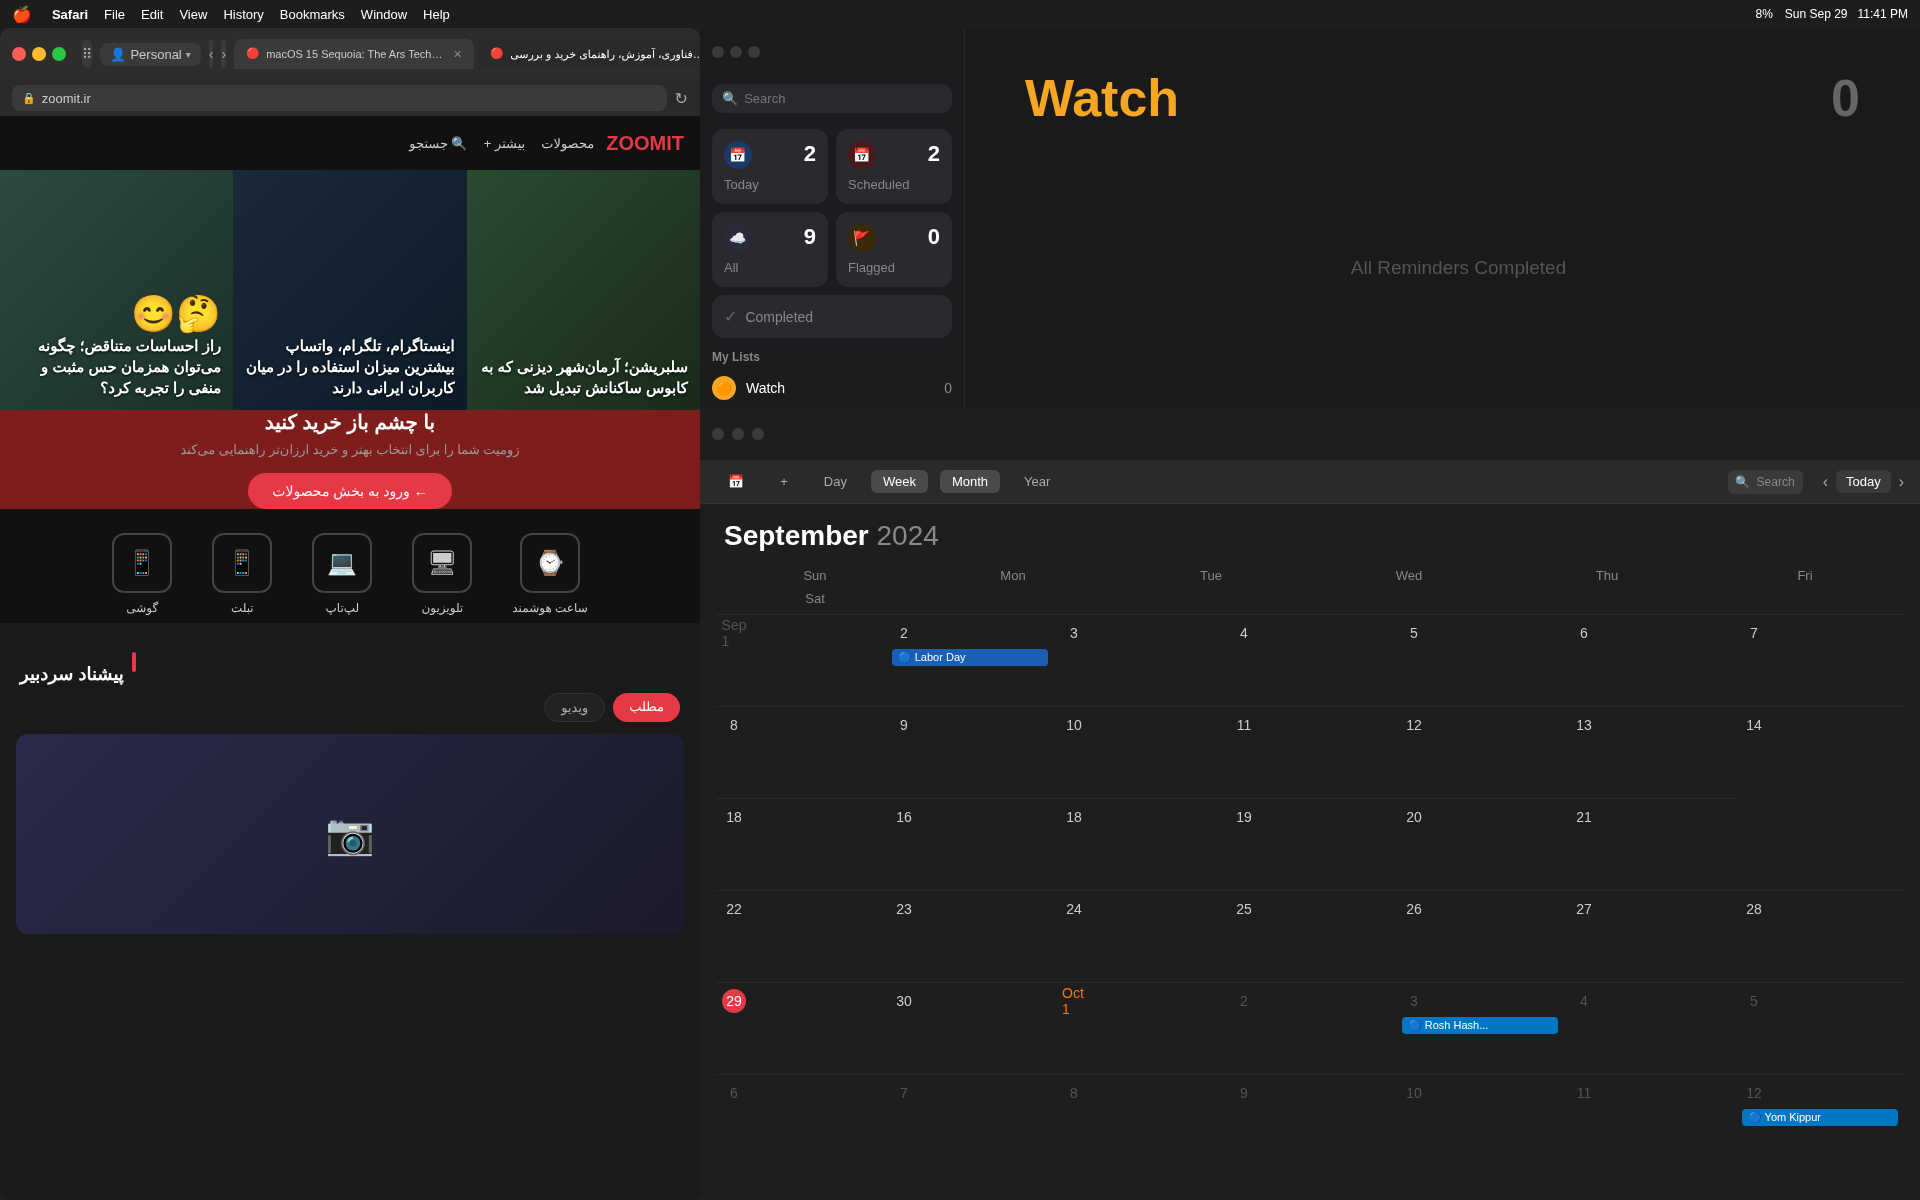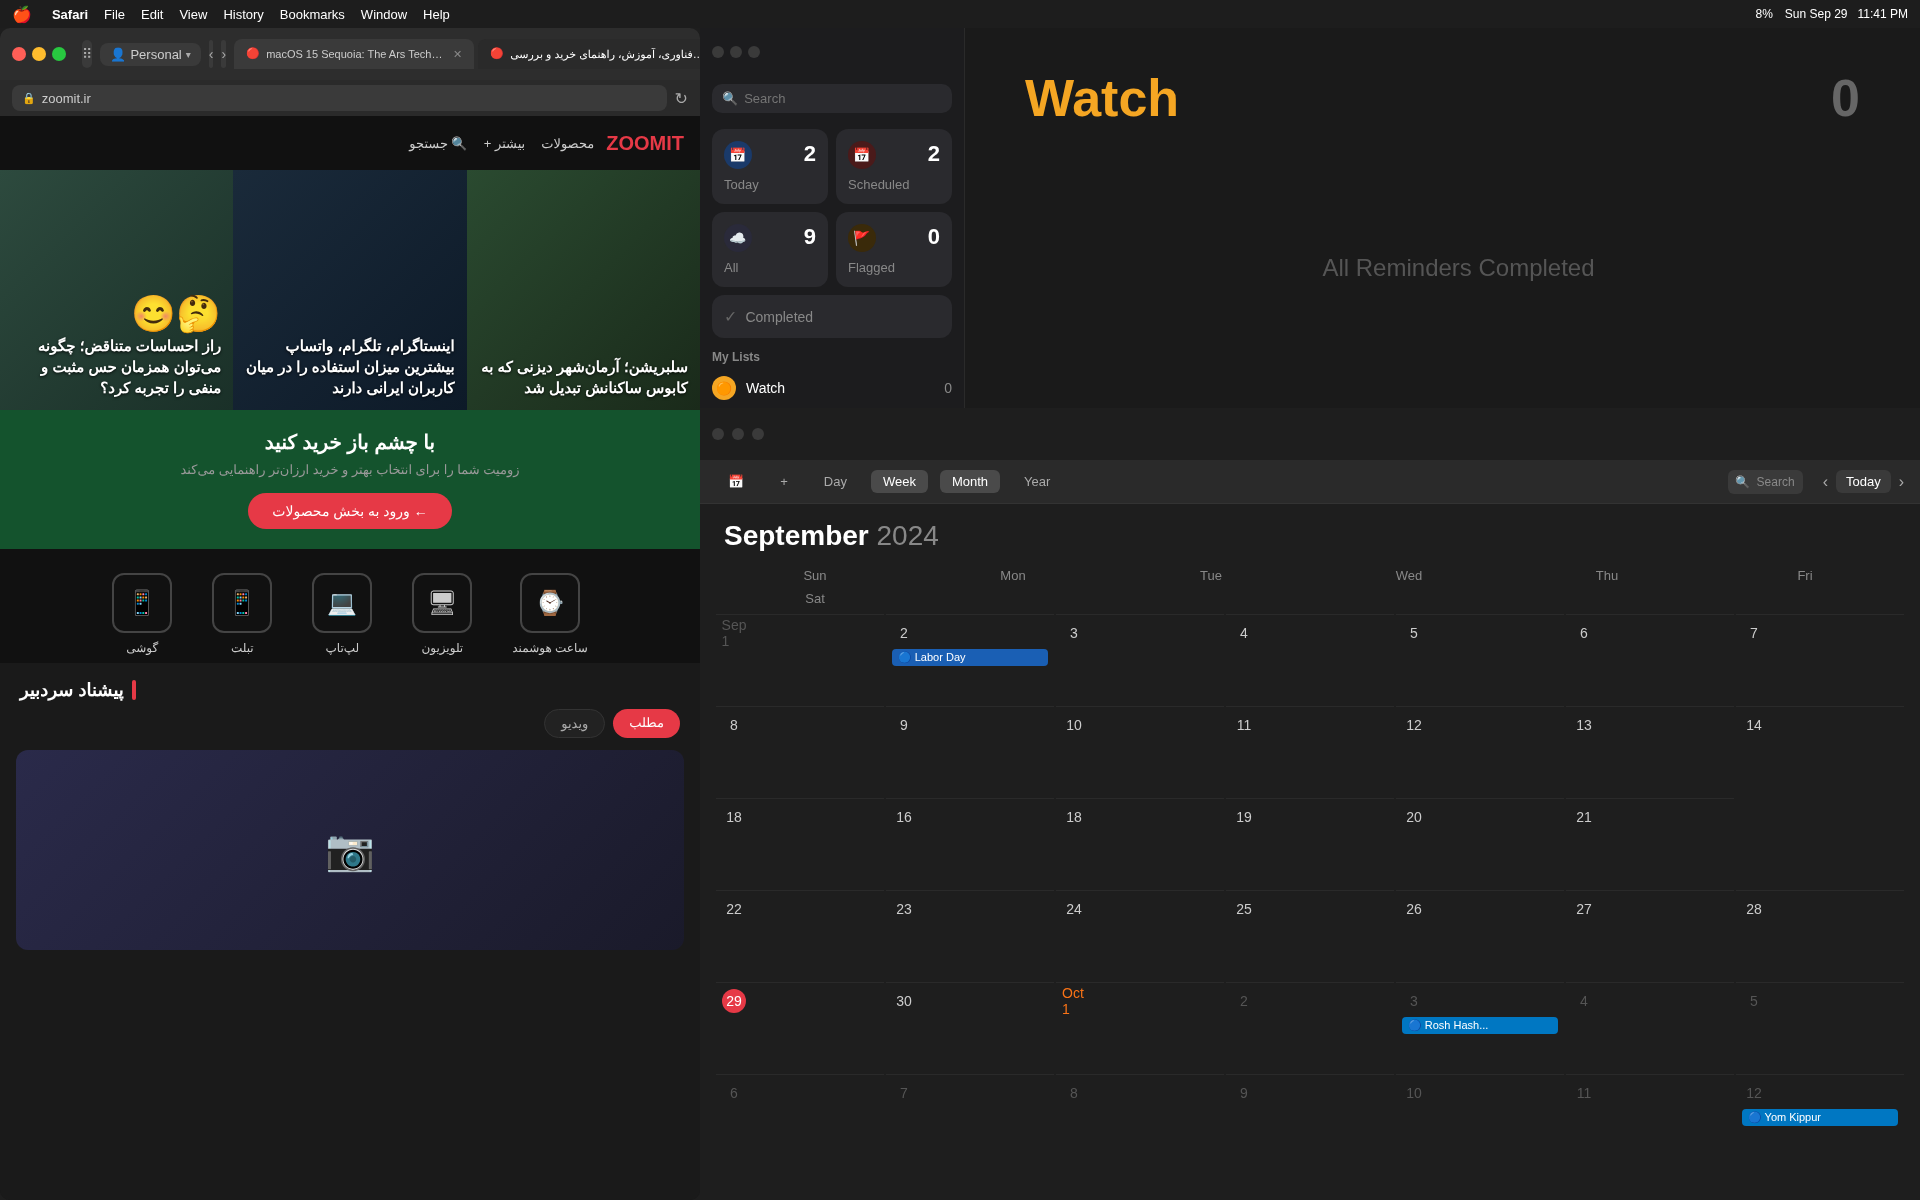--- a/index.html
+++ b/index.html
@@ -182,22 +182,21 @@
       text-align: right;
       line-height: 1.4;
       text-shadow: 0 1px 3px rgba(0,0,0,0.8);
     }
 
     .hero-bg-1 { background: linear-gradient(135deg, #2d4a3e 0%, #1a3028 100%); }
     .hero-bg-2 { background: linear-gradient(135deg, #1a2a3a 0%, #0d1a28 100%); }
     .hero-bg-3 { background: linear-gradient(135deg, #1e3a2a 0%, #0f2018 100%); }
 
     .promo-section {
-      background: #14532d;
-      padding: 20px;
+      background: #7f1d1d;
       text-align: center;
       direction: rtl;
     }
     .promo-title { color: #fff; font-size: 20px; font-weight: 700; margin-bottom: 8px; }
     .promo-subtitle { color: #999; font-size: 13px; margin-bottom: 16px; }
     .promo-btn {
       background: #e63946;
       color: #fff;
       border: none;
       border-radius: 20px;
@@ -232,21 +231,21 @@
     .cat-label { color: #ccc; font-size: 12px; direction: rtl; }
 
     .section-header {
       display: flex;
       align-items: center;
       justify-content: flex-end;
       padding: 16px 20px 8px;
       direction: rtl;
       gap: 8px;
     }
-    .section-title { color: #fff; font-size: 18px; font-weight: 700; }
+    .section-title { color: #fff; font-size: 18px; font-weight: 700; margin-top: 24px; }
     .section-accent { width: 4px; height: 20px; background: #e63946; border-radius: 2px; }
 
     .content-tabs {
       display: flex;
       gap: 8px;
       padding: 0 20px 12px;
       direction: rtl;
     }
     .content-tab {
       padding: 6px 16px;
@@ -386,21 +385,21 @@
     }
     .watch-title { color: #f5a623; font-size: 52px; font-weight: 700; }
     .watch-count { color: #666; font-size: 52px; font-weight: 700; }
 
     .all-completed {
       flex: 1;
       display: flex;
       align-items: center;
       justify-content: center;
     }
-    .all-completed-text { color: #555; font-size: 24px; margin-left: 32px; }
+    .all-completed-text { color: #555; font-size: 19px; margin-left: 32px; }
 
     
     .calendar-panel {
       flex: 1;
       background: #1e1e1e;
       display: flex;
       flex-direction: column;
     }
 
     .calendar-titlebar {

